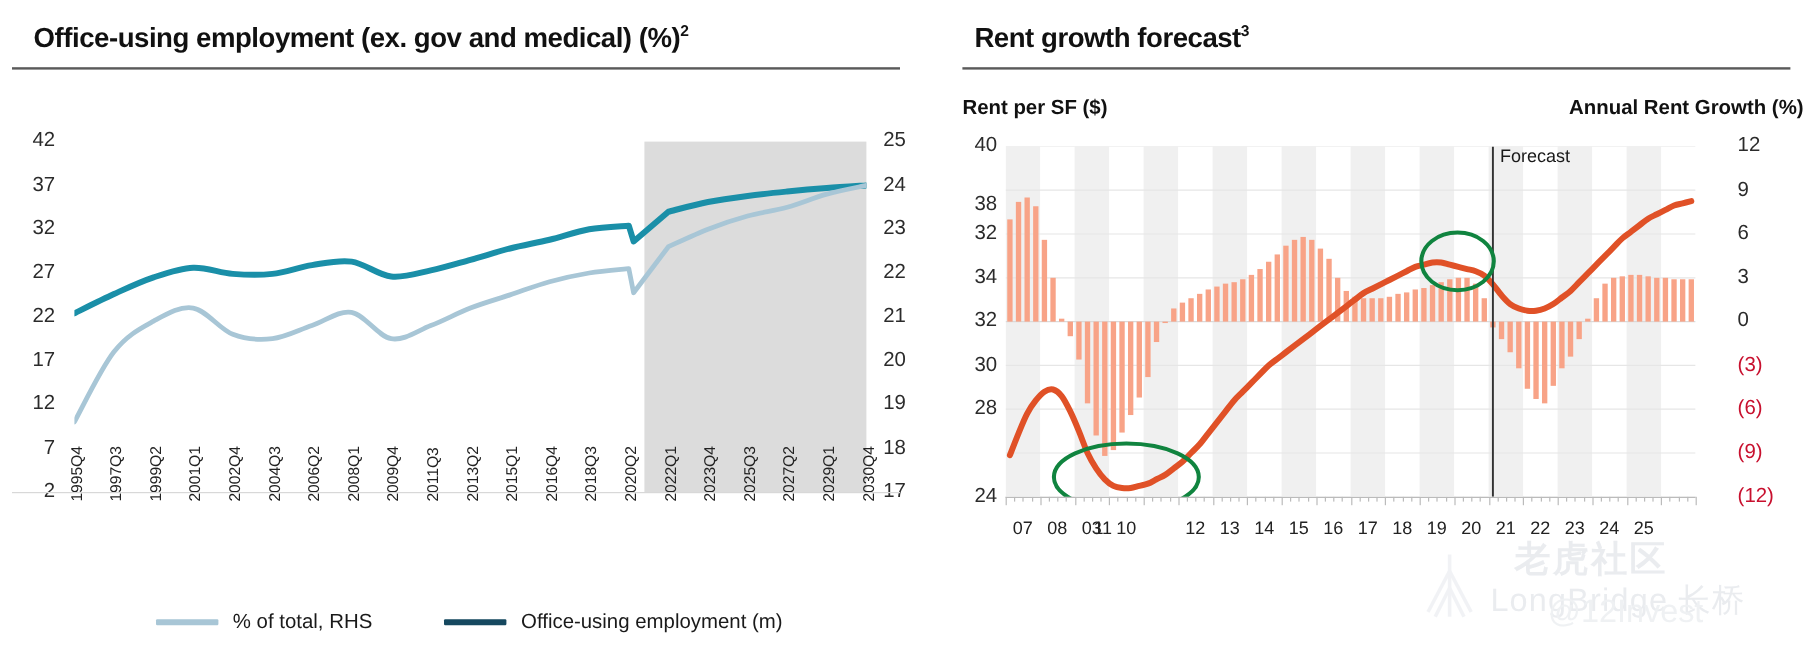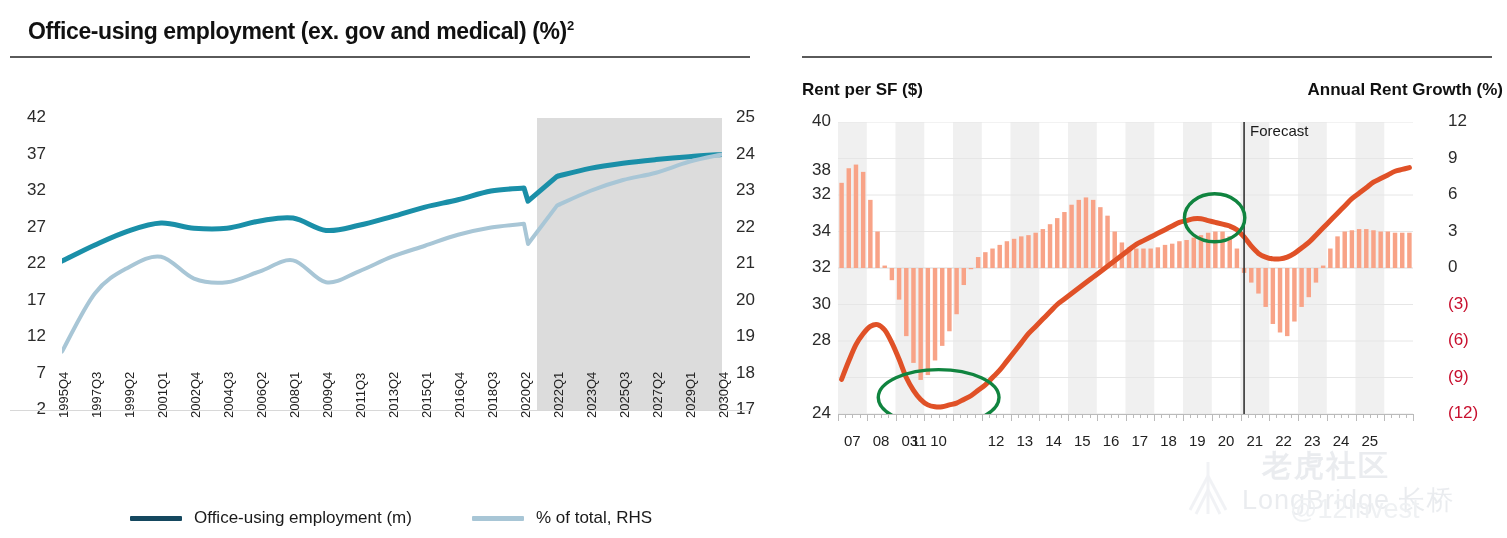--- a/index.html
+++ b/index.html
@@ -144,32 +144,35 @@
 
   <svg id="plot-left" viewBox="0 0 660 292" preserveAspectRatio="none">
     <path id="series-office-emp" fill="none" stroke="#1a8fa8" stroke-width="5" stroke-linejoin="round" stroke-linecap="round" d="M 0.00 143.08 C 5.50 140.40, 22.00 132.01, 33.00 127.02 C 44.00 122.03, 55.00 116.80, 66.00 113.15 C 77.00 109.50, 88.00 105.61, 99.00 105.12 C 110.00 104.63, 121.00 109.38, 132.00 110.23 C 143.00 111.08, 154.00 111.45, 165.00 110.23 C 176.00 109.01, 187.00 104.63, 198.00 102.93 C 209.00 101.23, 220.00 98.43, 231.00 100.01 C 242.00 101.59, 253.00 111.20, 264.00 112.42 C 275.00 113.64, 286.00 109.62, 297.00 107.31 C 308.00 105.00, 319.00 101.59, 330.00 98.55 C 341.00 95.51, 352.00 91.86, 363.00 89.06 C 374.00 86.26, 385.00 84.44, 396.00 81.76 C 407.00 79.08, 418.00 74.95, 429.00 73.00 C 440.00 71.05, 456.50 70.57, 462.00 70.08 L 466.00 83.22 L 495.00 58.40 C 500.50 57.06, 517.00 52.56, 528.00 50.37 C 539.00 48.18, 550.00 46.72, 561.00 45.26 C 572.00 43.80, 583.00 42.71, 594.00 41.61 C 605.00 40.52, 616.00 39.54, 627.00 38.69 C 638.00 37.84, 654.50 36.86, 660.00 36.50"></path>
     <path id="series-pct-total" fill="none" stroke="#a8c6d6" stroke-width="4" stroke-linejoin="round" stroke-linecap="round" d="M 0.00 233.60 C 5.50 223.87, 22.00 189.19, 33.00 175.20 C 44.00 161.21, 55.00 155.73, 66.00 149.65 C 77.00 143.57, 88.00 136.88, 99.00 138.70 C 110.00 140.53, 121.00 156.34, 132.00 160.60 C 143.00 164.86, 154.00 165.47, 165.00 164.25 C 176.00 163.03, 187.00 156.95, 198.00 153.30 C 209.00 149.65, 220.00 140.52, 231.00 142.35 C 242.00 144.17, 253.00 162.42, 264.00 164.25 C 275.00 166.08, 286.00 157.56, 297.00 153.30 C 308.00 149.04, 319.00 142.96, 330.00 138.70 C 341.00 134.44, 352.00 131.40, 363.00 127.75 C 374.00 124.10, 385.00 119.84, 396.00 116.80 C 407.00 113.76, 418.00 111.33, 429.00 109.50 C 440.00 107.67, 456.50 106.46, 462.00 105.85 L 466.00 125.92 L 495.00 87.60 C 500.50 85.17, 517.00 77.26, 528.00 73.00 C 539.00 68.74, 550.00 65.09, 561.00 62.05 C 572.00 59.01, 583.00 57.79, 594.00 54.75 C 605.00 51.71, 616.00 46.84, 627.00 43.80 C 638.00 40.76, 654.50 37.72, 660.00 36.50"></path>
   </svg>
 
   <div style="position:absolute;left:10px;top:410px;width:740px;height:1px;background:#d8d8d8;"></div>
 
   <div id="legend">
     <div class="legend-item">
+      <span class="swatch" id="sw1" style="background: rgb(168, 198, 214);"></span>
+      <span class="legend-text">% of total, RHS</span>
+    </div>
+    <div class="legend-item">
       <span class="swatch" id="sw0" style="background: rgb(21, 72, 95);"></span>
       <span class="legend-text">Office-using employment (m)</span>
     </div>
-    <div class="legend-item">
-      <span class="swatch" id="sw1" style="background: rgb(168, 198, 214);"></span>
-      <span class="legend-text">% of total, RHS</span>
-    </div>
   </div>
 </div>
 
 <div class="panel" id="panel-right">
 
+  <div class="panel-title">
+    <span>Rent growth forecast</span><sup>3</sup>
+  </div>
   <div class="title-rule" id="rule-right"></div>
 
   <div class="axis-head" style="left:12px;">Rent per SF ($)</div>
   <div class="axis-head" style="right:4px;">Annual Rent Growth (%)</div>
 </div>
 
 <div id="right-yaxis">
     <div class="axis-label" style="left: 795px; width: 36px; top: 111px;">40</div>
     <div class="axis-label" style="left: 795px; width: 36px; top: 147.5px; margin-top: 12px;">38</div>
     <div class="axis-label" style="left: 795px; width: 36px; top: 184px;">32</div>

